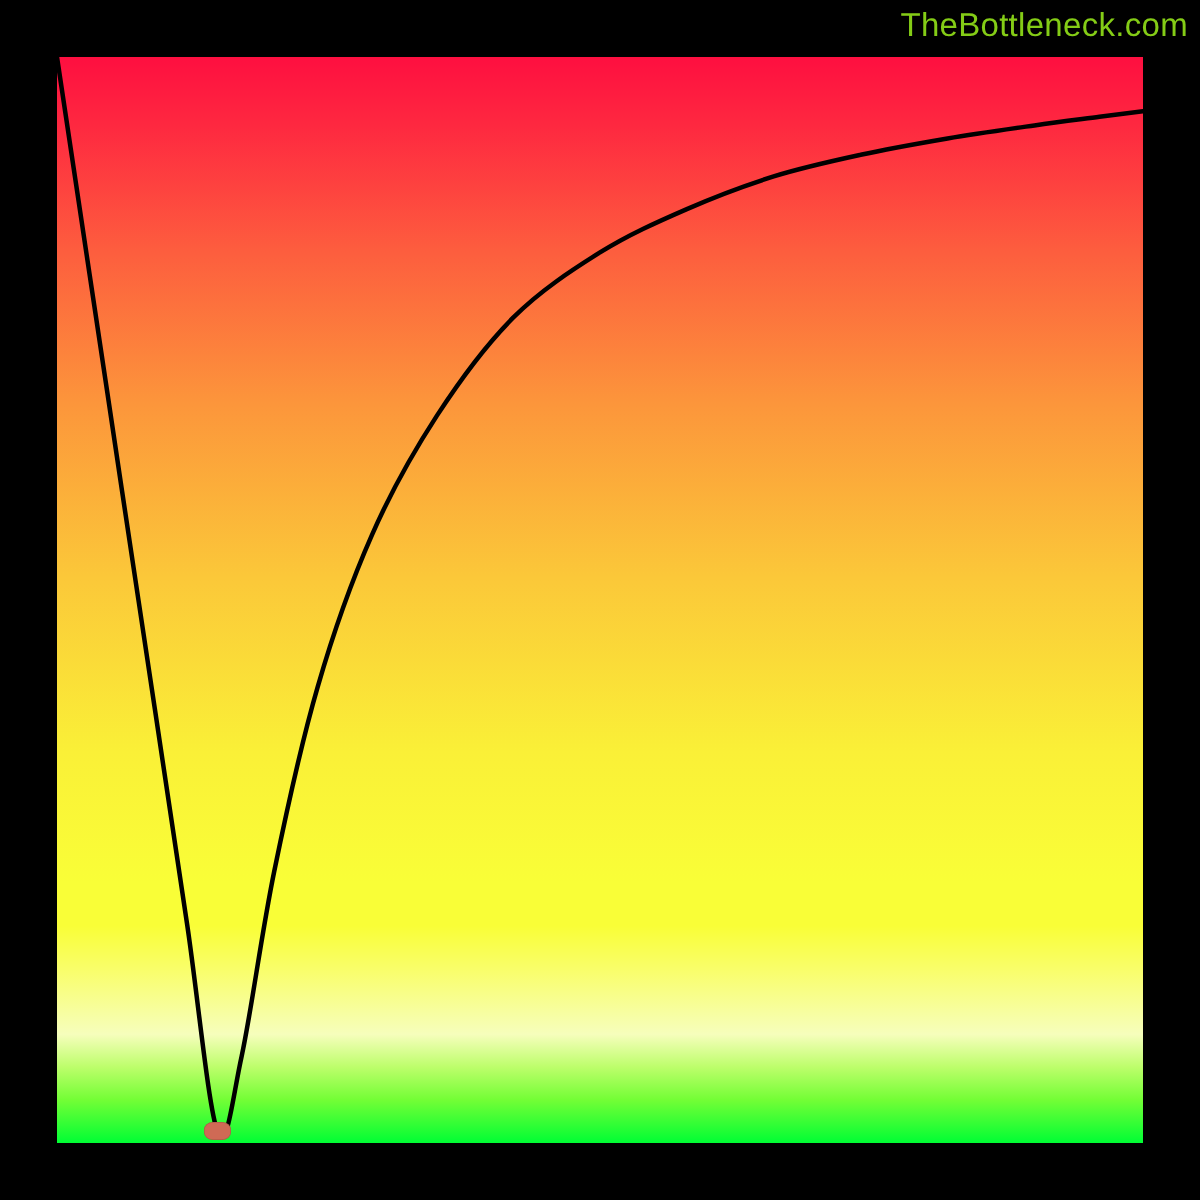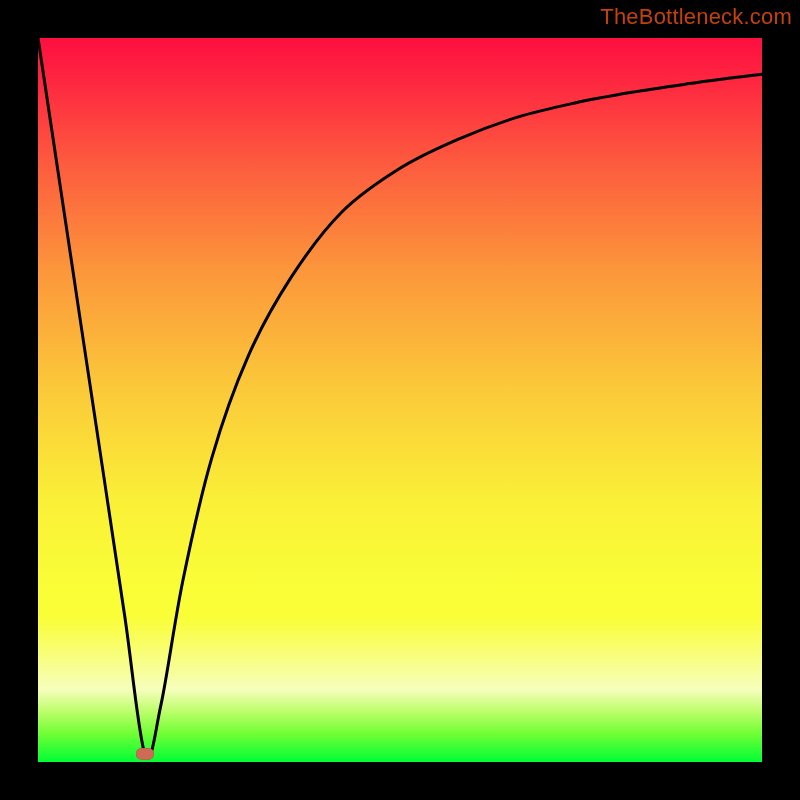--- a/index.html
+++ b/index.html
@@ -30,21 +30,21 @@
       #f6febc 90%,
       #bdfe6b 93%,
       #74fe36 96%,
       #00fe34 100%
     );
   }
   .watermark {
     position: absolute;
     top: 4px;
     right: 8px;
-    color: #c2410c;
+    color: #84cc16;
     font-size: 22px;
     letter-spacing: 0.2px;
     user-select: none;
   }
   svg.curve {
     position: absolute;
     left: 0;
     top: 0;
   }
   .dip-marker {

